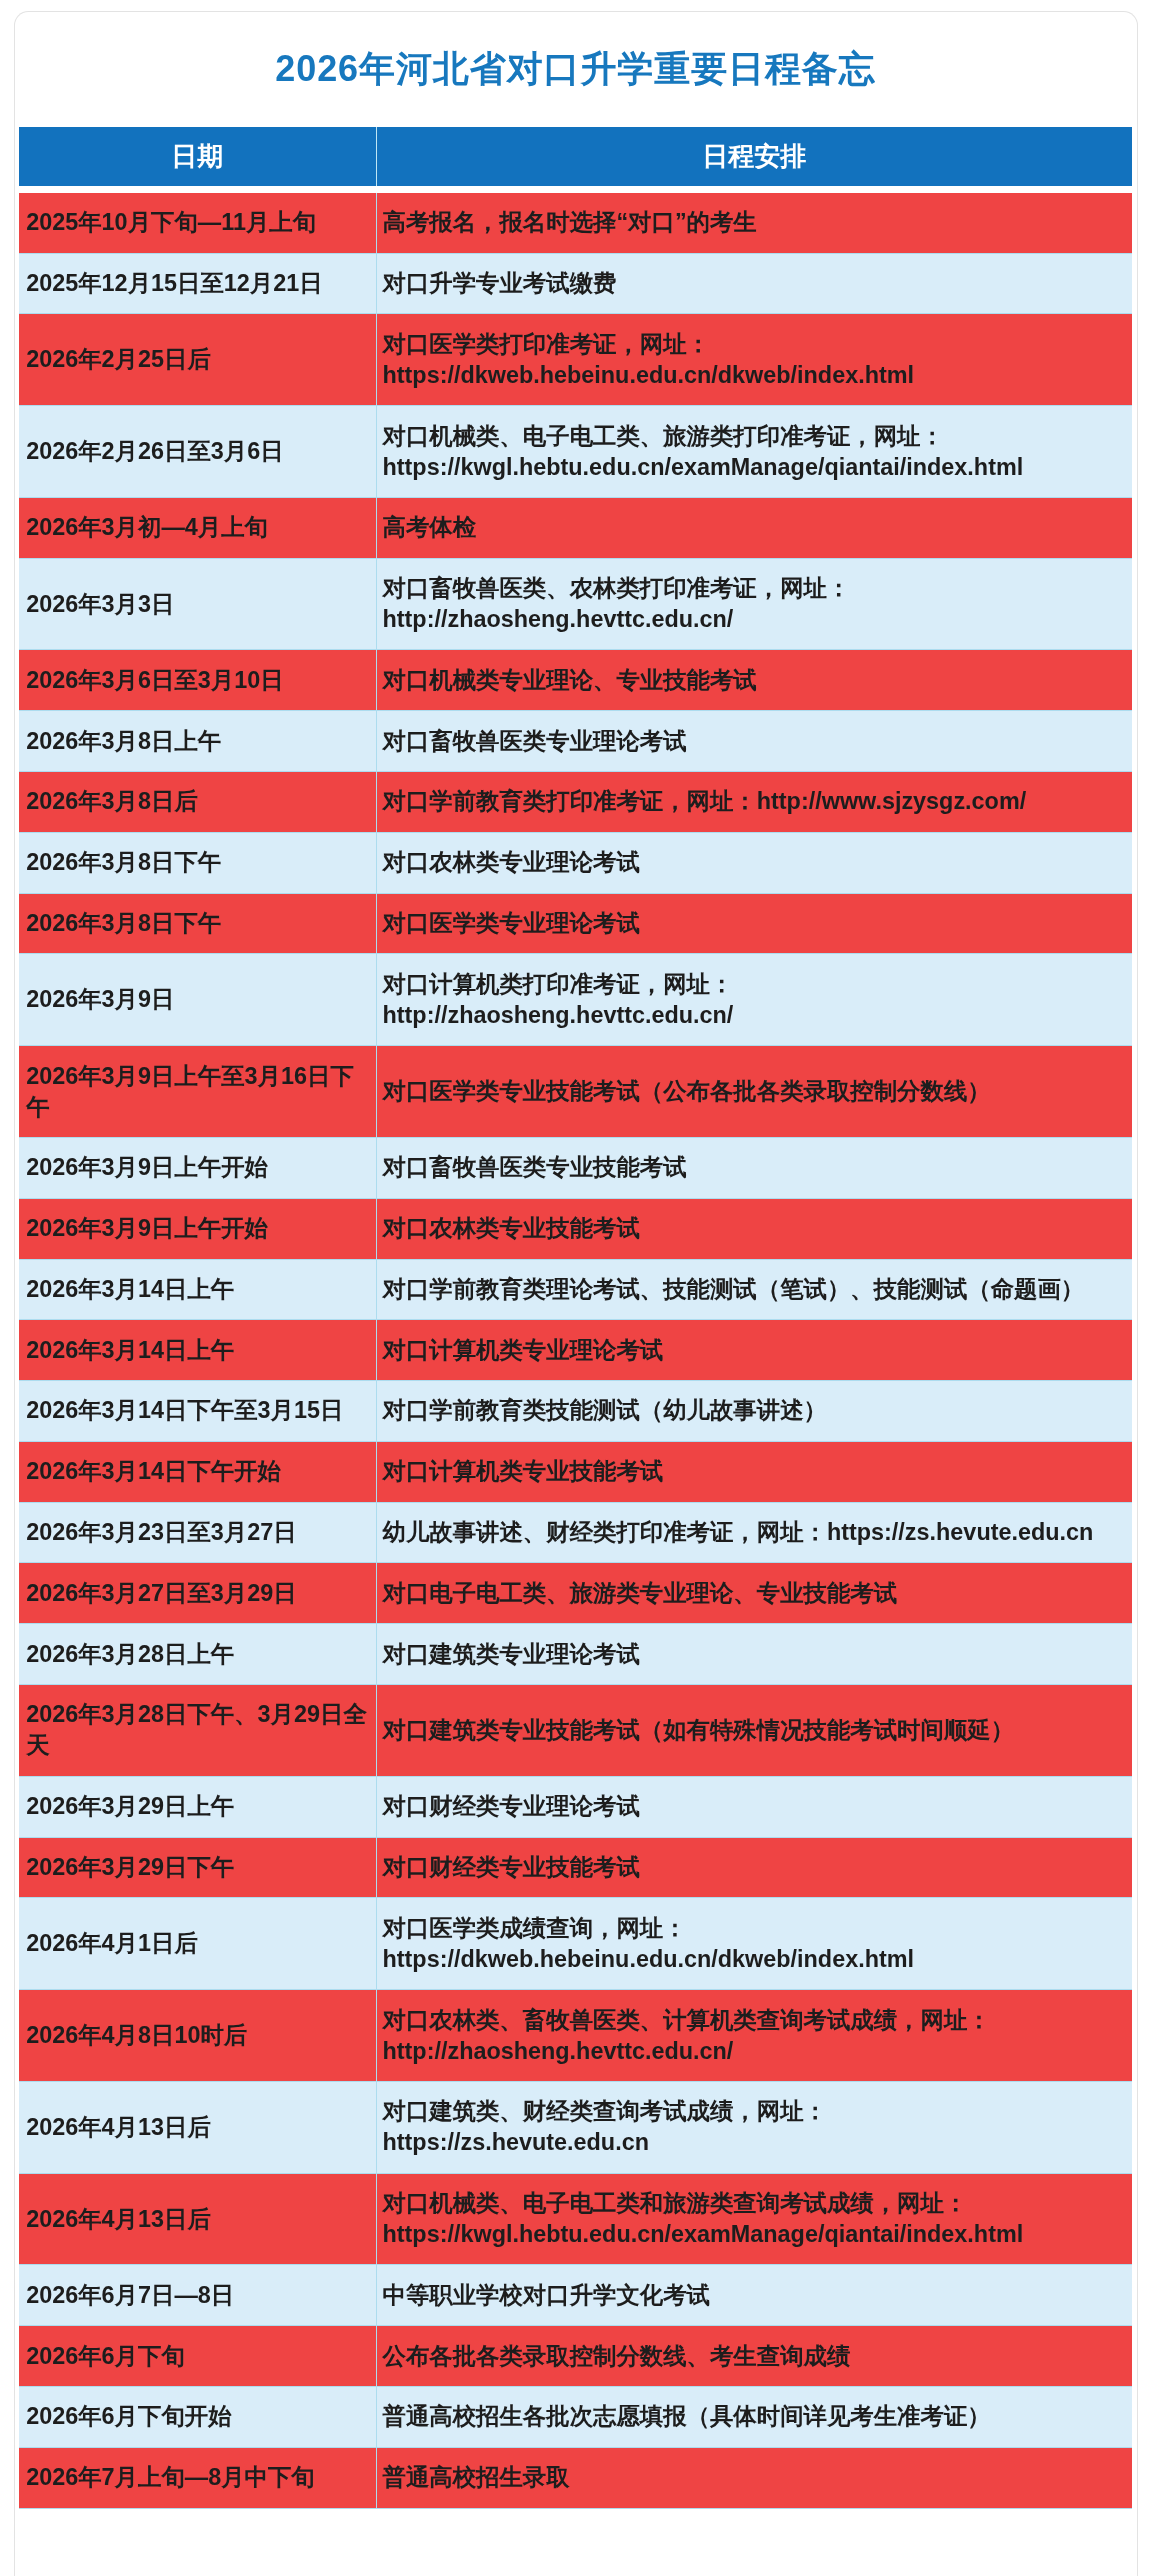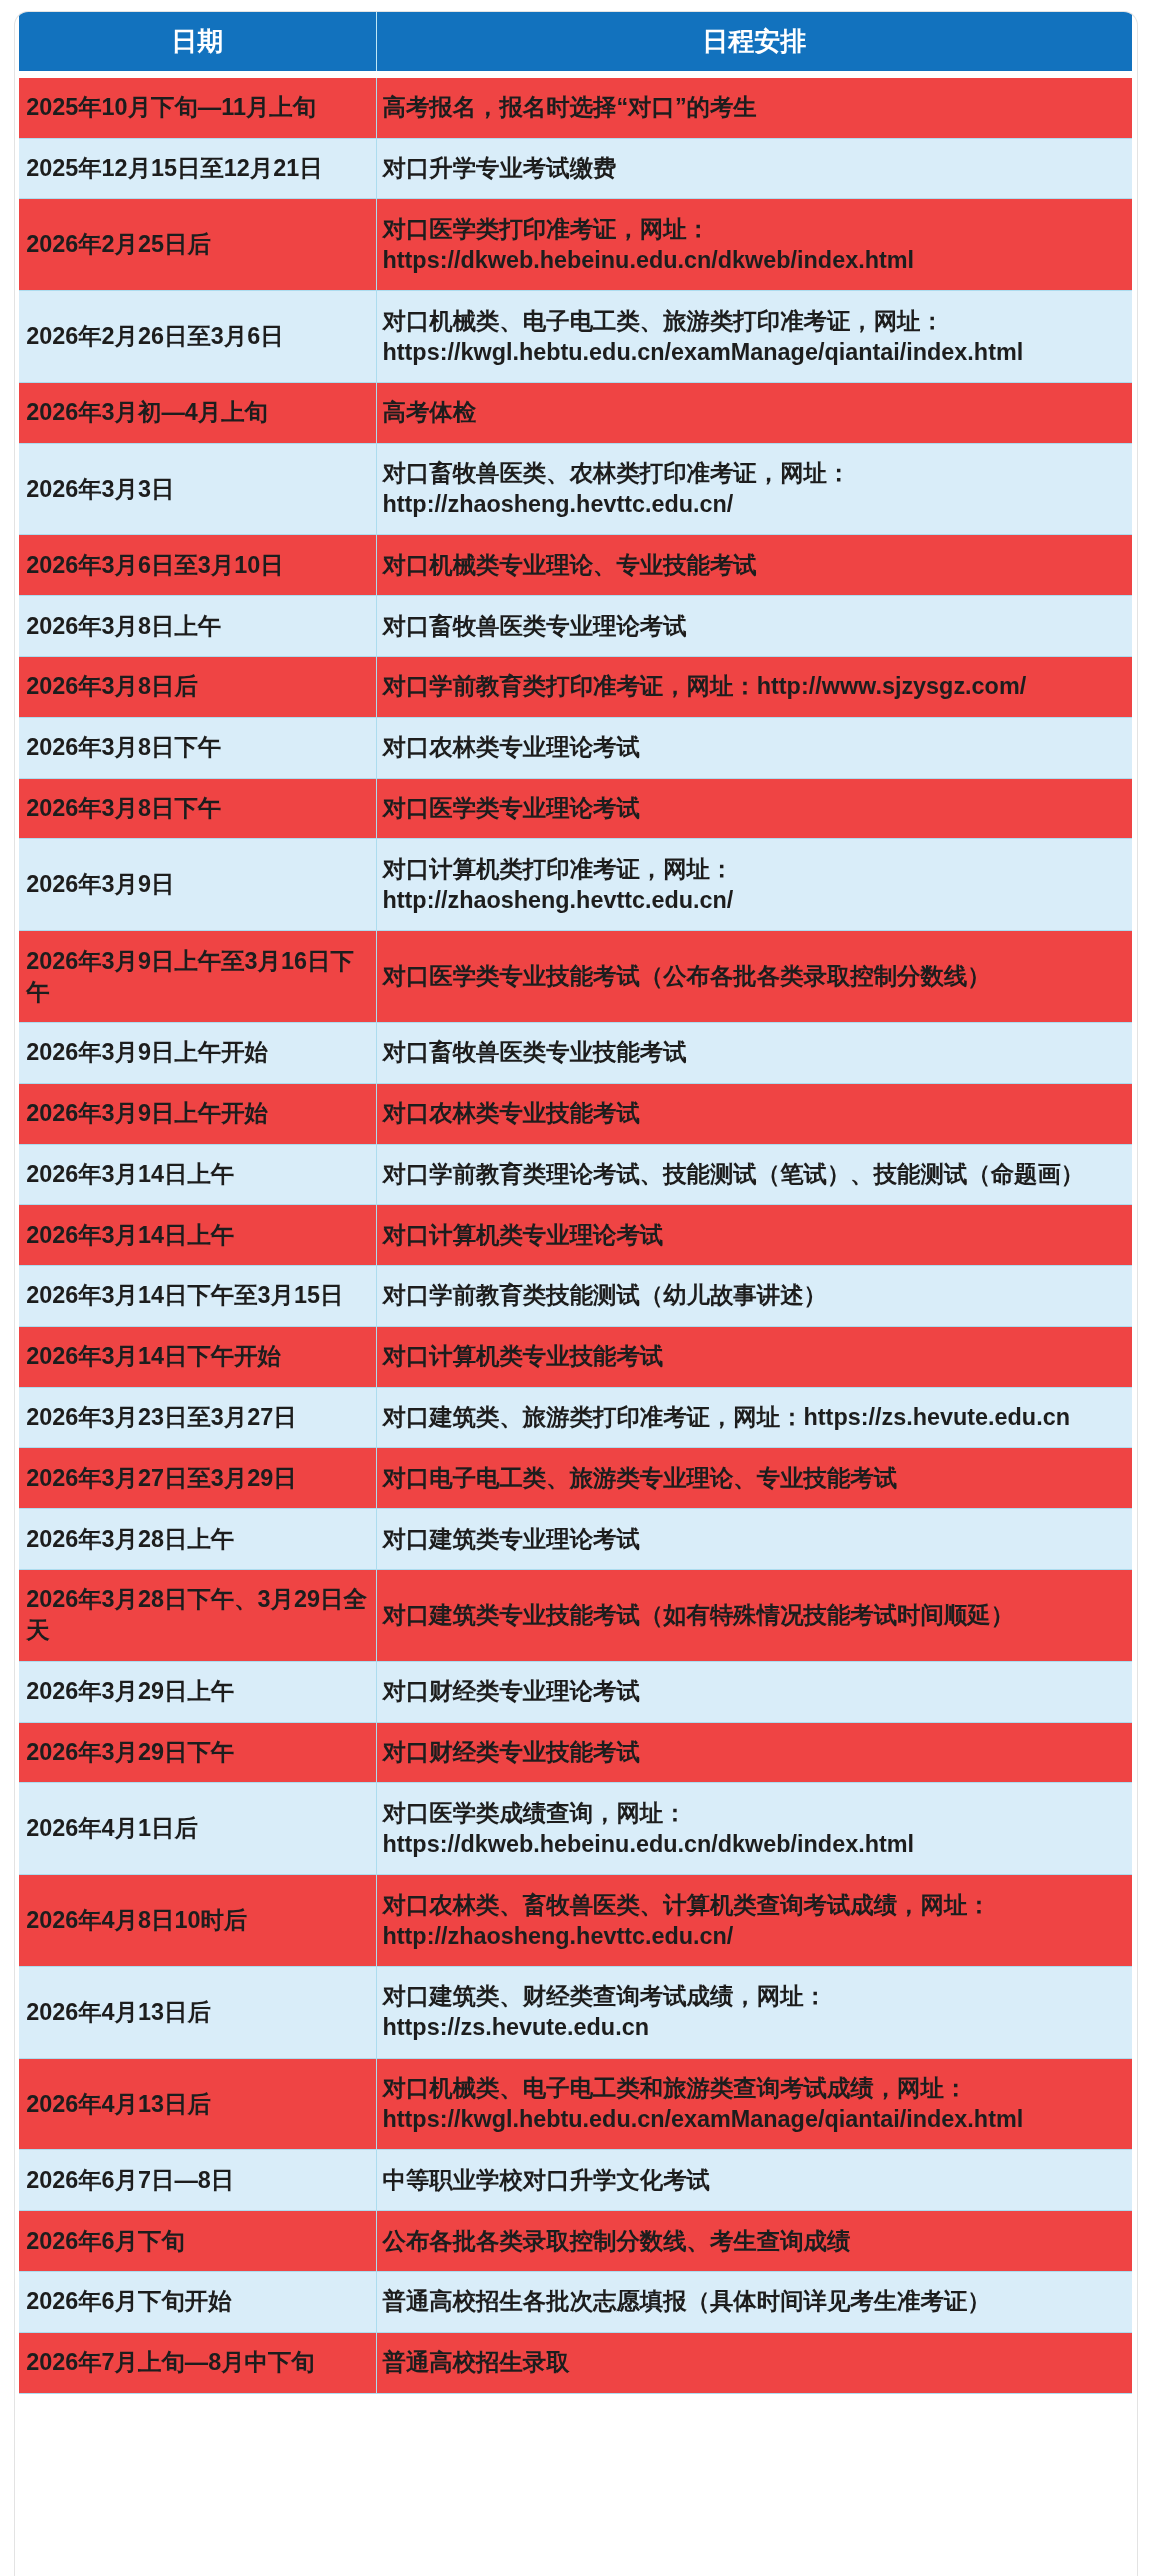--- a/index.html
+++ b/index.html
@@ -89,20 +89,21 @@
     padding-left:6px;
     white-space:pre-line;
     word-break:break-word;
   }
 </style>
 </head>
 <body>
 
 <div class="page">
   <div class="card">
+    <div class="title">2026年河北省对口升学重要日程备忘</div>
 
     <table class="schedule">
       <colgroup>
         <col class="c-date">
         <col class="c-schedule">
       </colgroup>
       <thead>
         <tr>
           <th>日期</th>
           <th>日程安排</th>
@@ -184,21 +185,21 @@
           <tr>
             <td class="date-cell">2026年3月14日下午至3月15日</td>
             <td class="schedule-cell">对口学前教育类技能测试（幼儿故事讲述）</td>
           </tr>
           <tr>
             <td class="date-cell">2026年3月14日下午开始</td>
             <td class="schedule-cell">对口计算机类专业技能考试</td>
           </tr>
           <tr>
             <td class="date-cell">2026年3月23日至3月27日</td>
-            <td class="schedule-cell">对口建筑类、旅游类打印准考证，网址：https://zs.hevute.edu.cn</td>
+            <td class="schedule-cell">幼儿故事讲述、财经类打印准考证，网址：https://zs.hevute.edu.cn</td>
           </tr>
           <tr>
             <td class="date-cell">2026年3月27日至3月29日</td>
             <td class="schedule-cell">对口电子电工类、旅游类专业理论、专业技能考试</td>
           </tr>
           <tr>
             <td class="date-cell">2026年3月28日上午</td>
             <td class="schedule-cell">对口建筑类专业理论考试</td>
           </tr>
           <tr>

